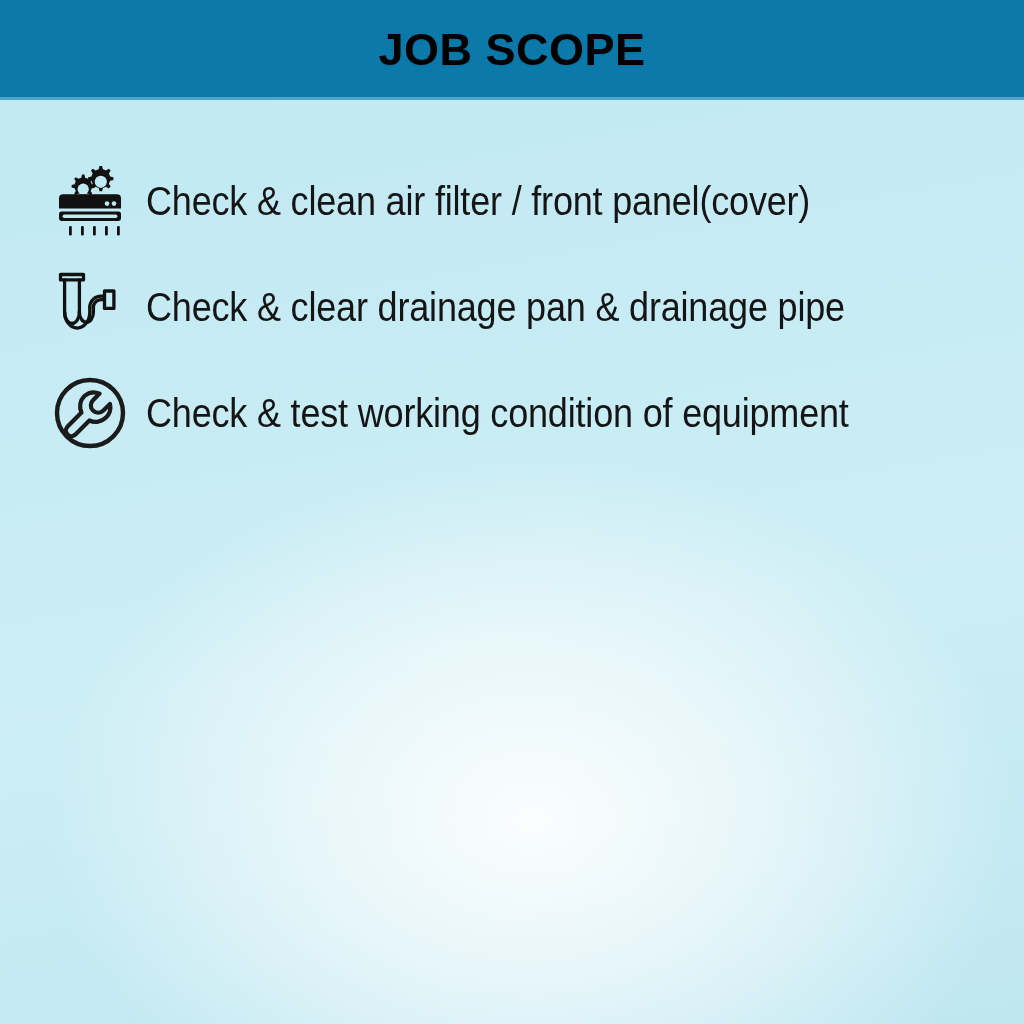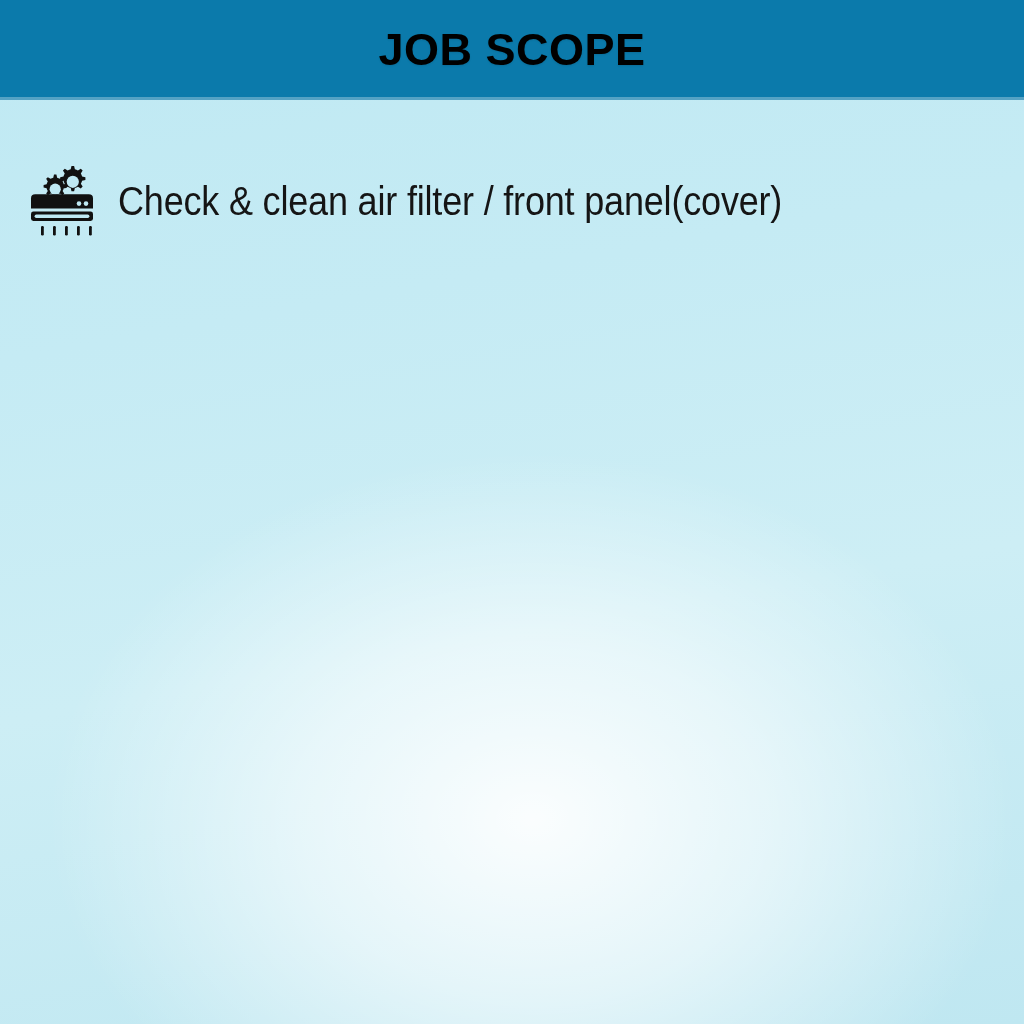--- a/index.html
+++ b/index.html
@@ -61,21 +61,21 @@
   .scope-list {
     position: absolute;
     top: 148px;
     left: 0;
     width: 1024px;
   }
   .scope-row {
     display: flex;
     align-items: center;
     height: 106px;
-    padding-left: 24px;
+    padding-left: 52px;
     box-sizing: border-box;
   }
   .row-icon {
     width: 76px;
     min-width: 76px;
     height: 80px;
     display: flex;
     align-items: center;
     justify-content: center;
     margin-right: 18px;
@@ -127,17 +127,54 @@
             <rect x="40" y="64" width="2.8" height="9.5" rx="1.2"></rect>
             <rect x="52" y="64" width="2.8" height="9.5" rx="1.2"></rect>
             <rect x="64" y="64" width="2.8" height="9.5" rx="1.2"></rect>
           </g>
         </svg>
       </span>
       <span class="row-label">Check &amp; clean air filter / front panel(cover)</span>
     </div>
 
 
+    <div class="scope-row">
+      <span class="row-icon">
+        <svg width="72" height="76" viewBox="0 0 72 76" fill="none" stroke="#111111" stroke-width="3.3" stroke-linecap="round" stroke-linejoin="round">
 
+          <path d="M6.5 5.5 h23 v5.4 h-23 z"></path>
+
+          <path d="M10.6 10.9 v32"></path>
+          <path d="M25.4 10.9 v32"></path>
+
+          <path d="M10.6 42.9 a7.4 11.6 0 0 0 14.8 0"></path>
+          <path d="M25.4 42.9 v0"></path>
+          <path d="M10.6 42.9 a12.6 16.2 0 0 0 25.2 0 v-4.6"></path>
+
+          <path d="M35.8 38.3 a11.2 11.2 0 0 1 11.2 -11.2 h3.5"></path>
+          <path d="M25.4 42.9 a7.0 10.4 0 0 0 14.0 0"></path>
+          <path d="M39.4 42.9 v-4.6 a7.6 7.6 0 0 1 7.6 -7.6 h3.5"></path>
+
+          <path d="M50.5 22.0 h9.4 v17.4 h-9.4 z"></path>
+        </svg>
+      </span>
+      <span class="row-label">Check &amp; clear drainage pan &amp; drainage pipe</span>
+    </div>
+
+    <div class="scope-row">
+      <span class="row-icon">
+        <svg width="74" height="74" viewBox="0 0 74 74" fill="none">
+          <circle cx="37" cy="37" r="33" stroke="#1b1b1b" stroke-width="4.4" fill="none"></circle>
+          <g stroke="#1b1b1b" stroke-width="4.2" stroke-linecap="round" stroke-linejoin="round" fill="none">
+
+            <path d="M46.6 17.6 l-6.6 6.6 a7.4 7.4 0 0 0 0 10.4 a7.4 7.4 0 0 0 10.4 0 l6.6 -6.6
+                     a14.6 14.6 0 0 1 -4.0 13.6 a14.6 14.6 0 0 1 -16.6 2.9
+                     l-14.2 14.2 a5.6 5.6 0 0 1 -7.9 -7.9
+                     l14.2 -14.2 a14.6 14.6 0 0 1 2.9 -16.6 a14.6 14.6 0 0 1 15.2 -2.4 z"></path>
+          </g>
+        </svg>
+      </span>
+      <span class="row-label">Check &amp; test working condition of equipment</span>
+    </div>
 
 
   </div>
 </div>
 
 </body></html>

